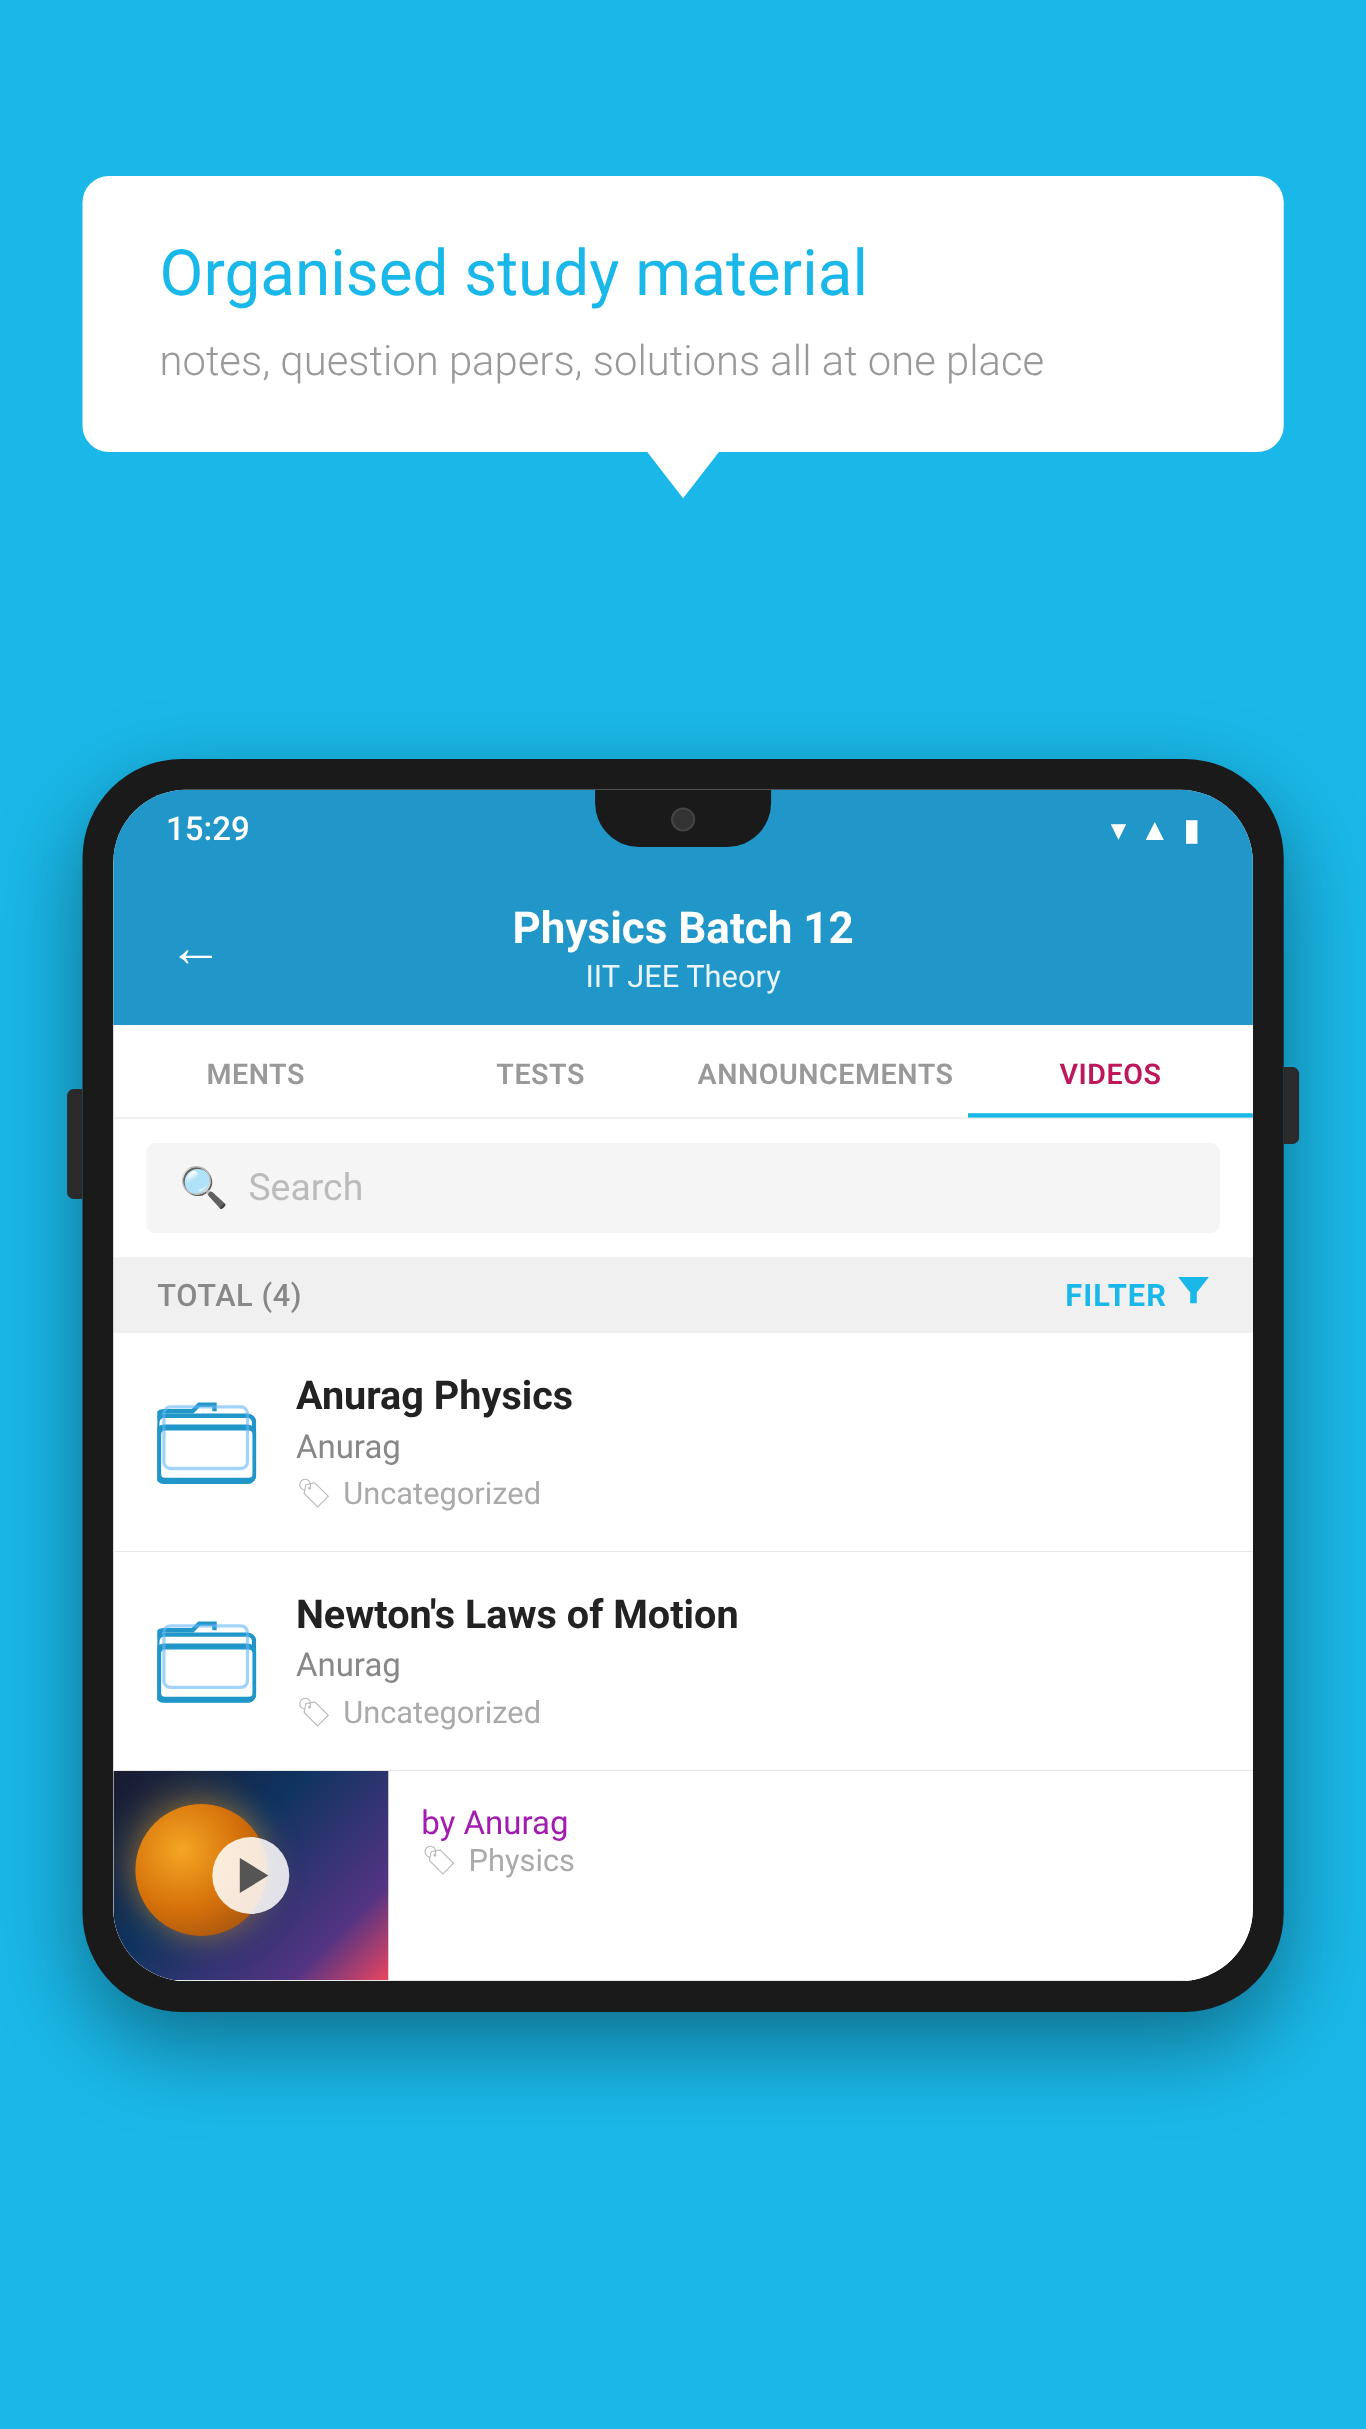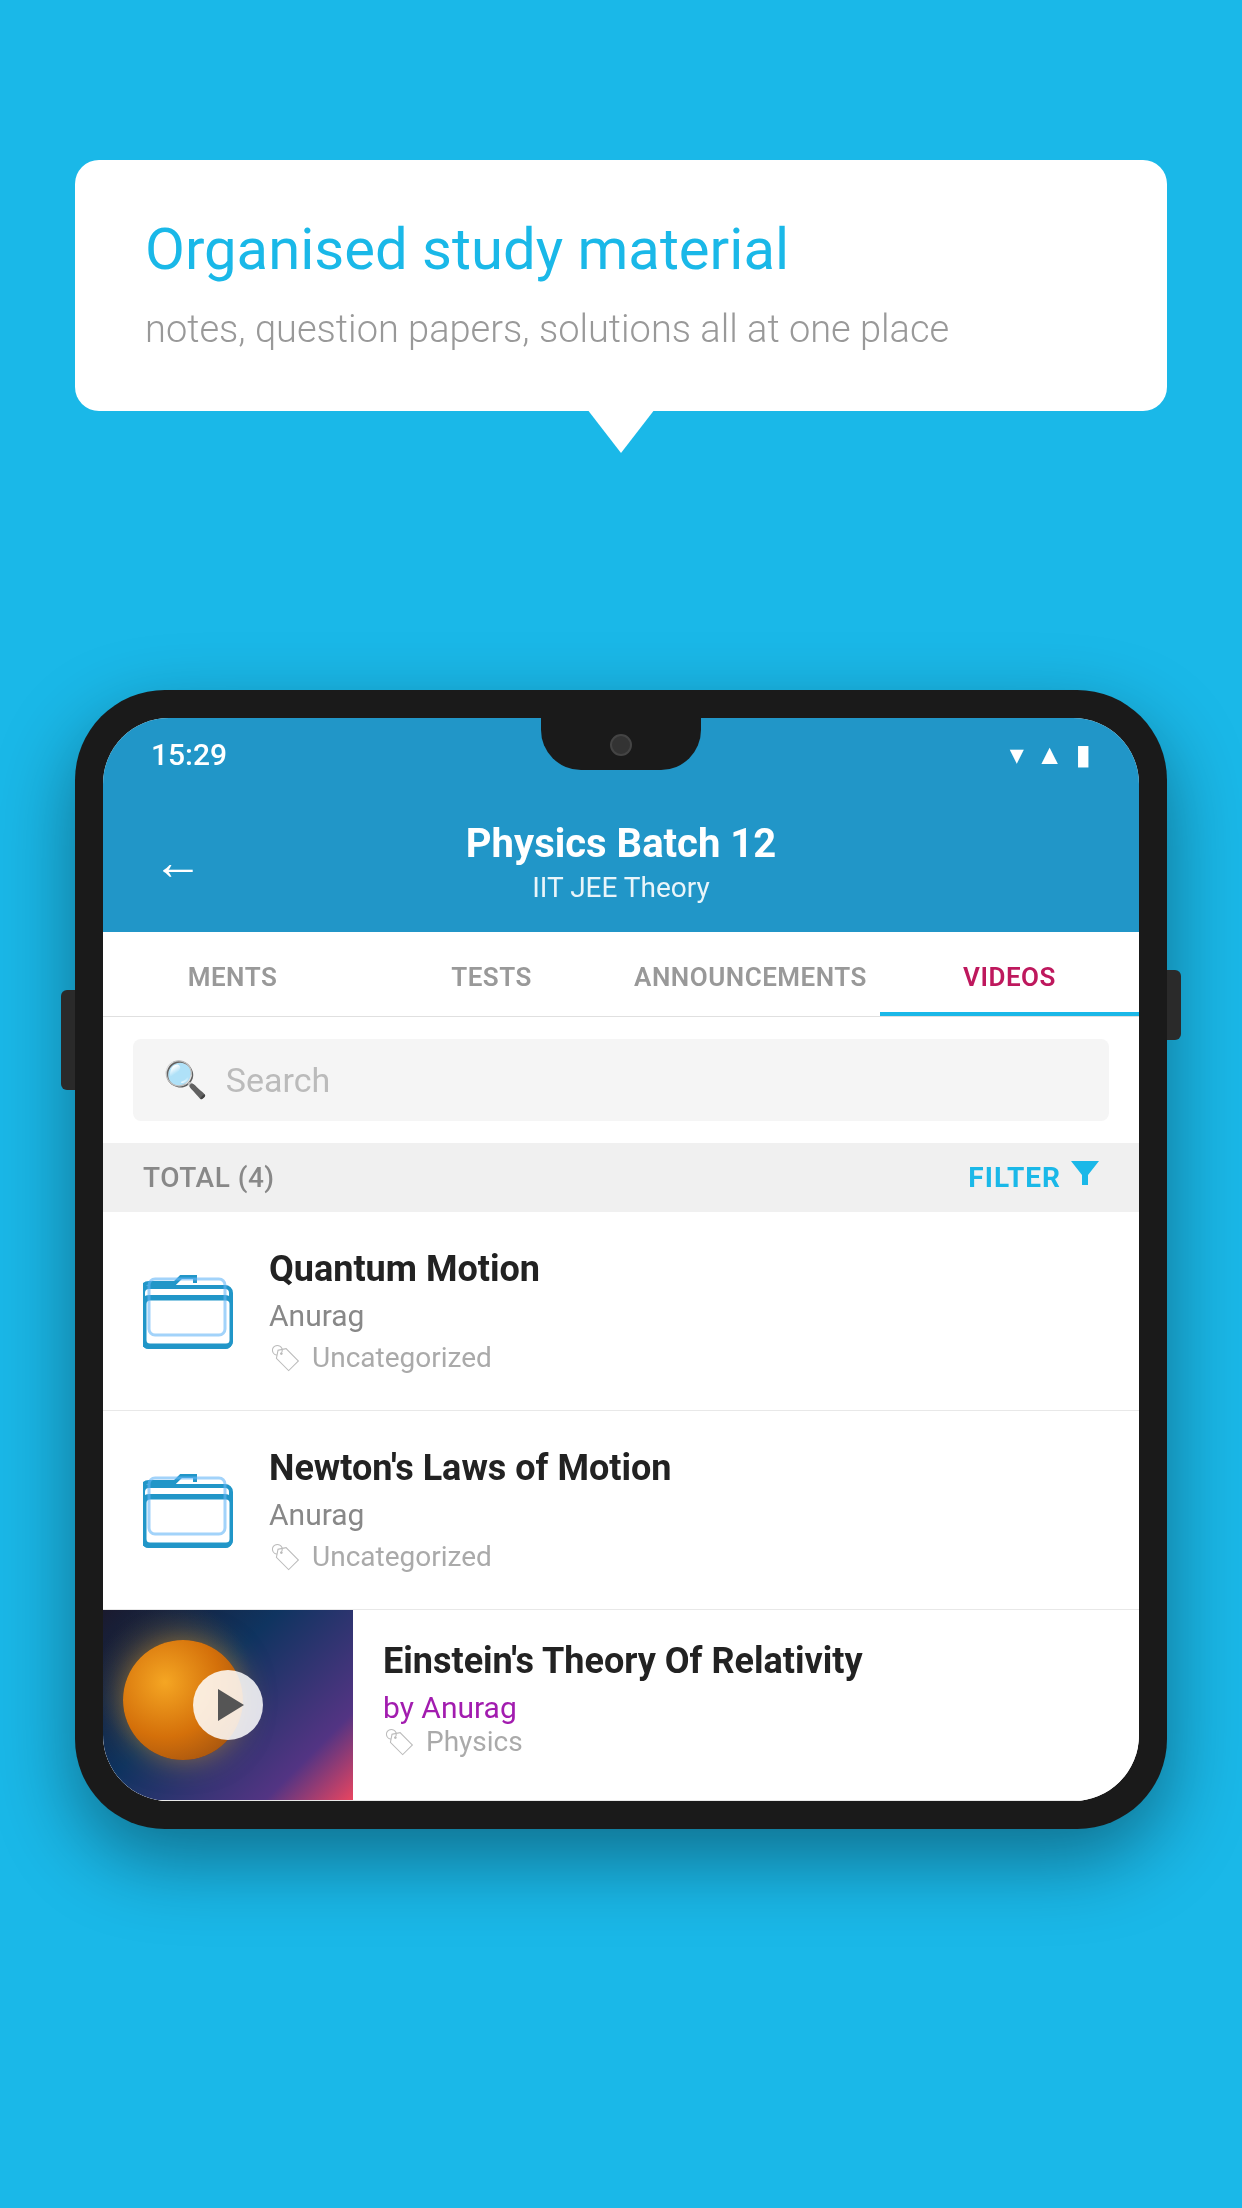--- a/index.html
+++ b/index.html
@@ -478,21 +478,21 @@
             <svg class="folder-svg" viewBox="0 0 90 80">
               <rect x="0" y="18" width="88" height="60" rx="6" fill="none" stroke="#2196c8" stroke-width="4"></rect>
               <rect x="0" y="28" width="88" height="50" rx="6" fill="none" stroke="#2196c8" stroke-width="4"></rect>
               <rect x="2" y="30" width="86" height="46" rx="5" fill="white" stroke="#2196c8" stroke-width="3"></rect>
               <path d="M0,20 Q0,14 6,14 L32,14 L38,8 L52,8 L52,14" fill="none" stroke="#2196c8" stroke-width="4"></path>
 
               <rect x="6" y="10" width="76" height="56" rx="6" fill="none" stroke="#64b5f6" stroke-width="3" opacity="0.6"></rect>
             </svg>
           </div>
           <div class="video-info">
-            <div class="video-title">Quantum Motion</div>
+            <div class="video-title">Anurag Physics</div>
             <div class="video-author">Anurag</div>
             <div class="video-tag">
               <span class="tag-icon">🏷</span>
               <span>Uncategorized</span>
             </div>
           </div>
         </div>
 
         <div class="video-item">
           <div class="folder-icon">
@@ -516,21 +516,20 @@
 
         <div class="video-item-thumb">
           <div class="thumb-image">
             <div class="thumb-glow"></div>
             <div class="thumb-planet"></div>
             <div class="play-btn">
               <div class="play-triangle"></div>
             </div>
           </div>
           <div class="thumb-info">
-            <div class="thumb-title">Einstein's Theory Of Relativity</div>
             <div class="thumb-author">by Anurag</div>
             <div class="thumb-tag">
               <span class="tag-icon">🏷</span>
               <span>Physics</span>
             </div>
           </div>
         </div>
 
       </div>
     </div>

